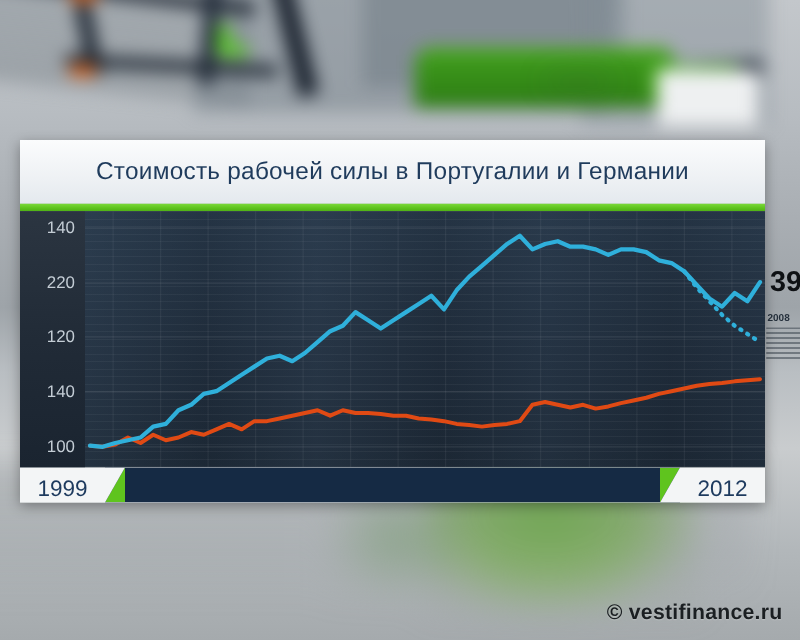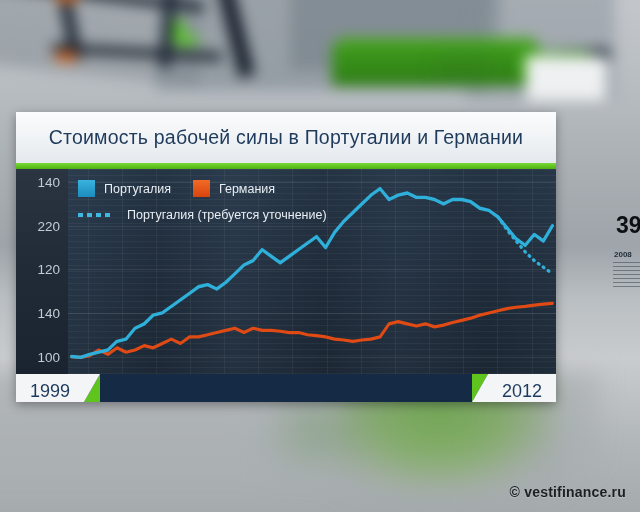--- a/index.html
+++ b/index.html
@@ -122,21 +122,21 @@
   }
   .floor-line {
     position:absolute; left:0; top:404px; width:640px; height:3px;
     background: rgba(255,255,255,0.35);
   }
 
   
   #panel {
     position:absolute;
     left:16px; top:112px;
-    width:540px; height:290px;
+    width:596px; height:290px;
     box-shadow: 0 3px 10px rgba(0,0,0,0.35);
   }
   .panel-header {
     height:51px;
     background: linear-gradient(180deg,#fbfcfd 0%, #eef1f4 60%, #e4e9ee 100%);
     display:flex; align-items:center; justify-content:center;
   }
   .panel-title {
     color:#1f3b5c;
     font-size:19.5px;
@@ -251,21 +251,21 @@
   }
   .footer-notch-r {
     position:absolute; right:68px; top:0; bottom:0; width:16px; z-index:2;
     background:#f3f5f6;
     clip-path: polygon(100% 0, 100% 100%, 0 100%);
   }
 
   
   .watermark {
     position:absolute; right:14px; bottom:12px;
-    color:#1b1f22; font-size:14px; font-weight:bold;
+    color:#1b1f22; font-size:17px; font-weight:bold;
     letter-spacing:0.2px;
     text-shadow: 0 1px 1px rgba(255,255,255,0.25);
   }
   
   .bleed-num {
     position:absolute; left:616px; top:212px;
     color:#0e1114; font-size:23px; font-weight:bold;
   }
   .bleed-year {
     position:absolute; left:614px; top:250px;
@@ -365,37 +365,20 @@
       </div>
 
       <div class="axis-col">
         <div class="ytick" style="top: 13.0851px;">140</div>
         <div class="ytick" style="top: 56.7021px;">220</div>
         <div class="ytick" style="top: 100.319px; margin-left: 20px;">120</div>
         <div class="ytick" style="top: 143.936px;">140</div>
         <div class="ytick" style="top: 187.553px;">100</div>
       </div>
 
-      <div class="legend">
-        <div class="legend-row">
-          <span class="swatch sw-blue"></span>
-          <span class="legend-label">Португалия</span>
-          <span class="swatch sw-orange"></span>
-          <span class="legend-label">Германия</span>
-        </div>
-        <div class="legend-row2">
-          <span class="dotsample">
-            <i></i>
-              <i></i>
-              <i></i>
-              <i></i>
-          </span>
-          <span class="legend-label">Португалия (требуется уточнение)</span>
-        </div>
-      </div>
     </div>
 
     <div class="footer">
       <div class="footer-bar"></div>
       <div class="footer-notch-l"></div>
       <div class="footer-notch-r"></div>
       <div class="year year-left">1999</div>
       <div class="year year-right">2012</div>
     </div>
   </div>

